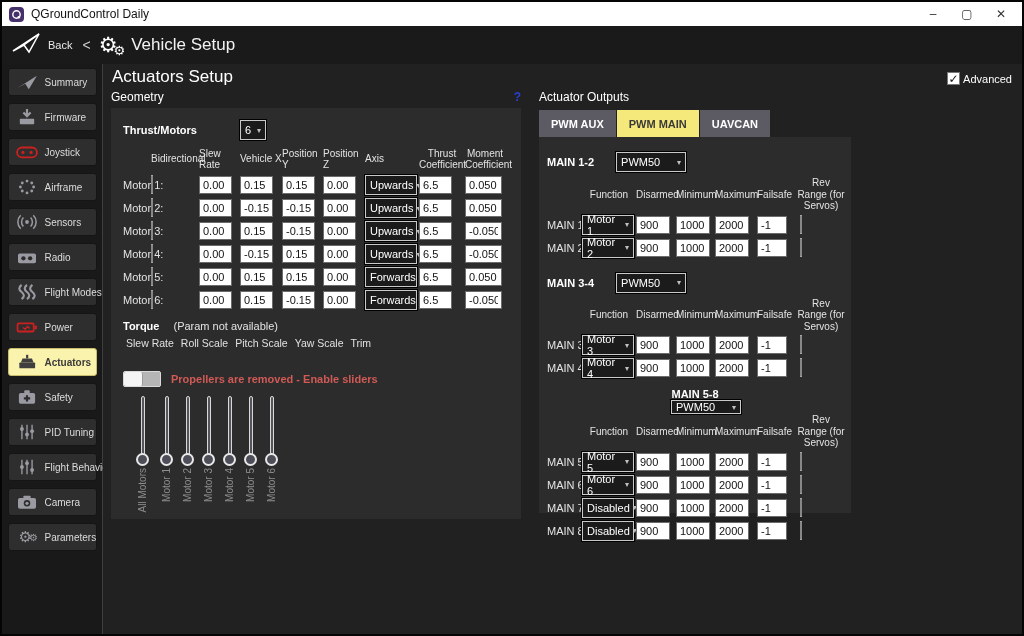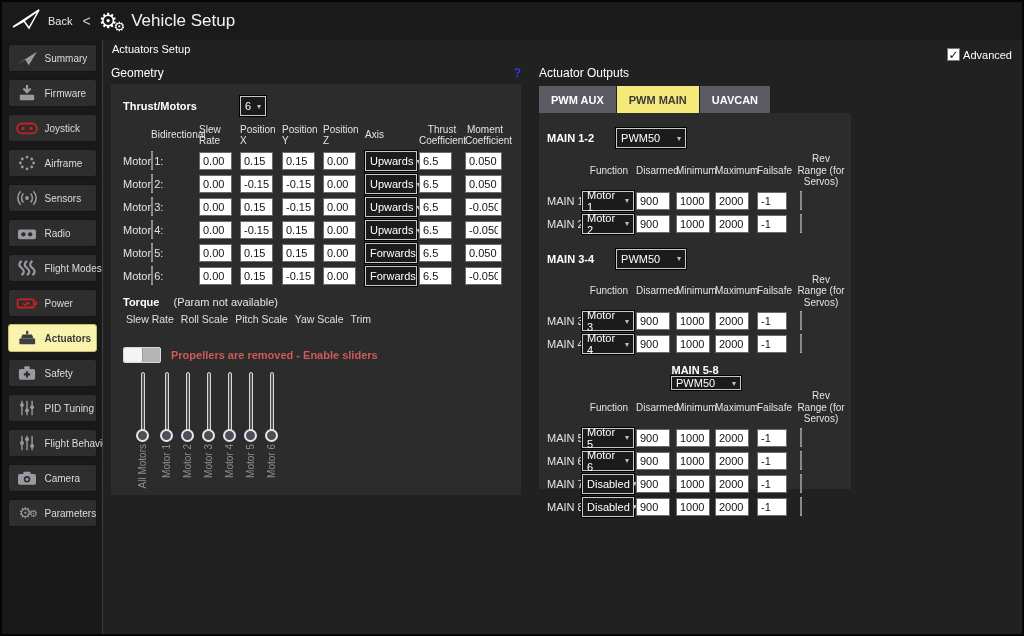--- a/index.html
+++ b/index.html
@@ -31,21 +31,21 @@
   .side-item { width:89px; height:28px; margin:0 auto 7px auto; background:#2e2e2e; border:1px solid #151515; border-radius:3px; display:flex; align-items:center; padding:0 5px; gap:4px; cursor:pointer; }
   .side-item .icn { width:27px; height:20px; display:flex; align-items:center; justify-content:center; flex:0 0 auto; }
   .side-item .lbl { font-size:10px; color:#dcdcdc; white-space:nowrap; }
   .side-item.active { background:#faf3ae; border-color:#c9bd6d; }
   .side-item.active .lbl { color:#3a3a3a; font-weight:bold; }
   .gear-glyph { color:#9a9aa2; letter-spacing:-3px; }
   .gear-glyph .g1{font-size:15px;} .gear-glyph .g2{font-size:10px; vertical-align:-2px;}
 
   
   .content { position:relative; flex:1; background:#212121; overflow:hidden; }
-  .page-title { position:absolute; left:9px; top:3px; font-size:11px; color:#ffffff; }
+  .page-title { position:absolute; left:9px; top:3px; font-size:17px; color:#ffffff; }
   .adv { position:absolute; right:10px; top:8px; display:flex; align-items:center; gap:3px; cursor:pointer; }
   .adv .box { width:13px; height:13px; background:#fff; border:1px solid #777; font-size:12px; font-weight:bold; color:#111; display:flex; align-items:center; justify-content:center; line-height:1; }
   .adv .albl { color:#fff; font-size:11px; }
 
   .section-head { display:flex; justify-content:space-between; align-items:center; height:22px; color:#fff; font-size:12px; }
   .help-link { color:#2b3fd6; font-weight:bold; font-size:12px; cursor:pointer; }
 
   .left-col { position:absolute; left:8px; top:22px; width:410px; }
   .right-col { position:absolute; left:436px; top:22px; width:312px; }
 
@@ -100,20 +100,36 @@
   .fn-select { width:52px; }
   .out-in { width:34px; }
   .out-in.fs { width:30px; }
   .rev-box { width:14px; height:14px; margin-left:4px; }
 </style>
 </head>
 <body>
 
 <div class="window">
 
+  <div class="titlebar">
+    <div class="tb-left">
+      <span class="app-icon">
+        <svg width="11" height="11" viewBox="0 0 12 12">
+            <circle cx="6" cy="6" r="4" fill="none" stroke="#fff" stroke-width="1.6"></circle>
+            <circle cx="8.5" cy="9" r="1.4" fill="#fff"></circle>
+          </svg>
+      </span>
+      <span class="tb-title">QGroundControl Daily</span>
+    </div>
+    <div class="tb-controls">
+      <span class="tb-btn">–</span>
+      <span class="tb-btn">▢</span>
+      <span class="tb-btn">✕</span>
+    </div>
+  </div>
 
   <div class="toolbar">
     <span>
       <svg width="32" height="26" viewBox="0 0 32 26">
           <path d="M3 21 L29 4 L19 22 L14 15 Z" fill="none" stroke="#fff" stroke-width="1.5"></path>
           <path d="M14 15 L29 4" fill="none" stroke="#fff" stroke-width="1.2"></path>
         </svg>
     </span>
     <span class="tbar-back">
       <span class="back-label">Back</span>
@@ -304,21 +320,21 @@
             <span class="ddark mc-select">
               <span>6</span>
               <span class="caret">▾</span>
             </span>
           </div>
 
           <div class="geo-row geo-head">
             <div></div>
             <div>Bidirectional</div>
             <div>Slew Rate</div>
-            <div>Position X</div>
+            <div>Vehicle X</div>
             <div>Position Y</div>
             <div>Position Z</div>
             <div>Axis</div>
             <div class="ctr">Thrust Coefficient</div>
             <div class="ctr">Moment Coefficient</div>
           </div>
 
           <div class="geo-row motor-row">
             <span class="row-label">Motor 1:</span>
             <span><span class="cbox"></span></span>

